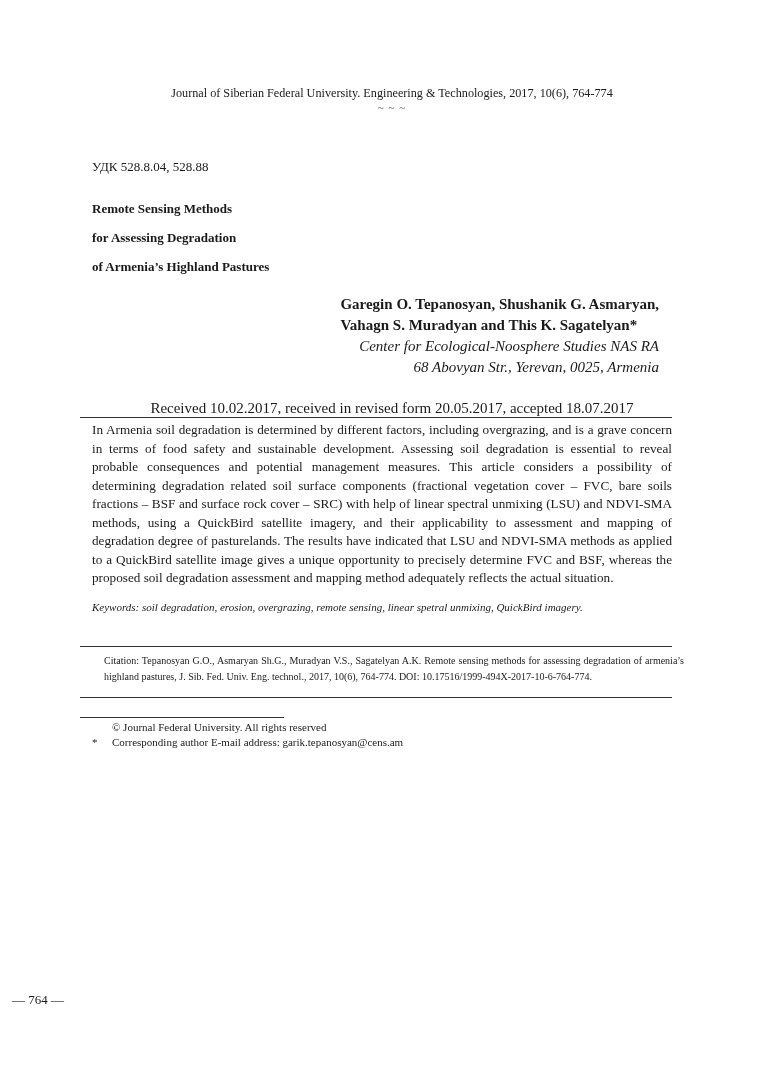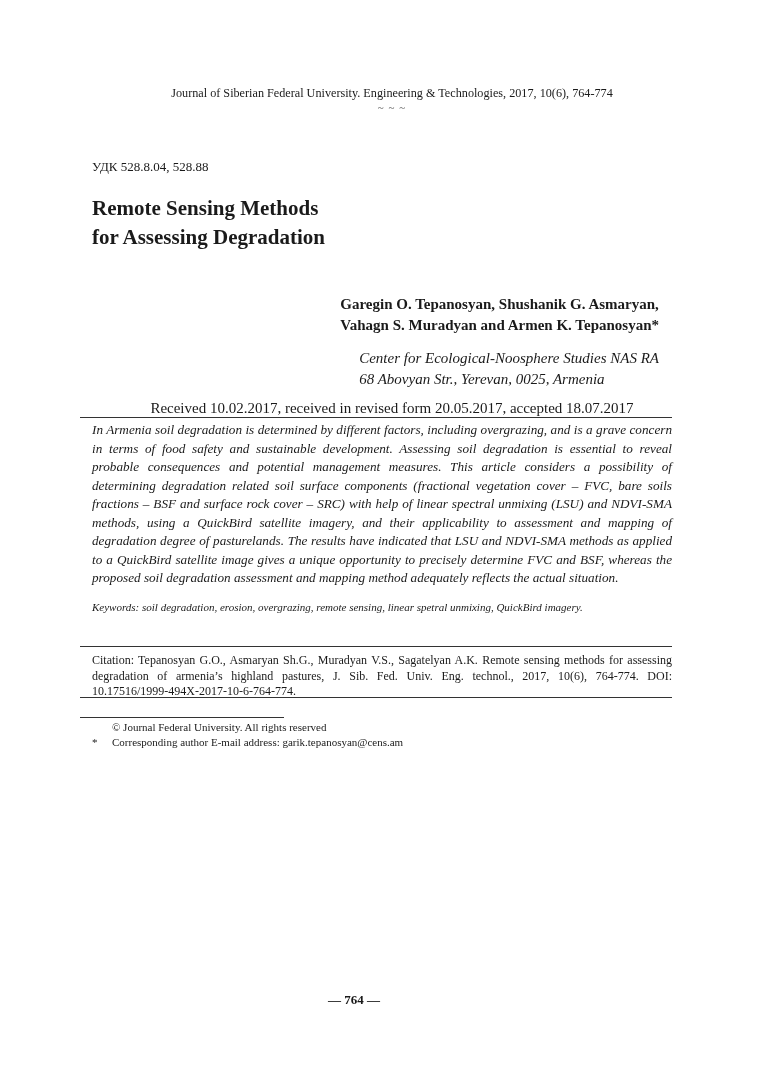--- a/index.html
+++ b/index.html
@@ -4,50 +4,51 @@
 <style>
   html, body { margin: 0; padding: 0; background: #ffffff; }
   body {
     width: 760px; height: 1080px; position: relative; overflow: hidden;
     font-family: "Liberation Serif", "DejaVu Serif", serif; color: #1a1a1a;
   }
   .abs { position: absolute; padding-left: 12px; }
   .journal { left: 0; width: 760px; top: 86px; text-align: center; font-size: 12.2px; }
   .tilde { left: 0; width: 760px; top: 101px; text-align: center; font-size: 11px; color: #555; letter-spacing: 1px; }
   .udk { left: 80px; top: 159px; font-size: 13px; }
-  .title { left: 80px; top: 194px; font-size: 21px; font-weight: bold; line-height: 29px; }
+  .title { left: 80px; top: 194px; font-size: 13px; font-weight: bold; line-height: 29px; }
   .authors { right: 101px; top: 294px; font-size: 15px; font-weight: bold; line-height: 21px; }
-  .affil { right: 101px; top: 336px; text-align: left; font-size: 15px; font-style: italic; line-height: 21px; margin-top: 12px; }
+  .affil { right: 101px; top: 336px; text-align: right; font-size: 15px; font-style: italic; line-height: 21px; }
   .received { left: 0; width: 760px; top: 400px; text-align: center; font-size: 15px; }
   .rule { left: 80px; width: 580px; height: 0; border-top: 1.3px solid #333; }
-  .abstract { left: 80px; width: 580px; top: 421px; font-size: 13.2px; font-style: italic; line-height: 18.5px; text-align: justify; }
+  .abstract { left: 80px; width: 580px; top: 421px; font-size: 13.2px; line-height: 18.5px; text-align: justify; }
   .keywords { left: 80px; width: 580px; top: 598px; font-size: 11px; font-style: italic; line-height: 18.5px; }
-  .citation { left: 80px; width: 580px; top: 653px; font-size: 12px; line-height: 15.5px; text-align: justify; }
+  .citation { left: 92px; width: 580px; top: 653px; font-size: 10px; line-height: 15.5px; text-align: justify; }
   .fn-rule { left: 80px; width: 192px; top: 717px; border-top: 1px solid #333; height: 0; }
   .fn1 { left: 100px; top: 721px; font-size: 11px; }
   .fn2 { left: 80px; top: 736px; font-size: 11px; }
   .fn2 .star { display: inline-block; width: 20px; }
-  .pageno { left: 0; width: 684px; top: 992px; text-align: center; font-size: 13px; font-weight: bold; }
+  .pageno { left: 0; width: 684px; top: 992px; text-align: left; font-size: 13px; }
 </style>
 </head>
 <body>
 
 <div class="abs journal">Journal of Siberian Federal University. Engineering &amp; Technologies, 2017, 10(6), 764-774</div>
 <div class="abs tilde">~ ~ ~</div>
 
 <div class="abs udk">УДК 528.8.04, 528.88</div>
 
 <div class="abs title">
   <div>Remote Sensing Methods</div>
   <div>for Assessing Degradation</div>
+  <div>of Armenia’s Highland Pastures</div>
 </div>
 
 <div class="abs authors">
   <div>Garegin O. Tepanosyan, Shushanik G. Asmaryan,</div>
-  <div>Vahagn S. Muradyan and Armen K. Tepanosyan*</div>
+  <div>Vahagn S. Muradyan and This K. Sagatelyan*</div>
 </div>
 
 <div class="abs affil">
   <div>Center for Ecological-Noosphere Studies NAS RA</div>
   <div>68 Abovyan Str., Yerevan, 0025, Armenia</div>
 </div>
 
 <div class="abs received">Received 10.02.2017, received in revised form 20.05.2017, accepted 18.07.2017</div>
 <div class="abs rule" style="top:417px;"></div>
 

